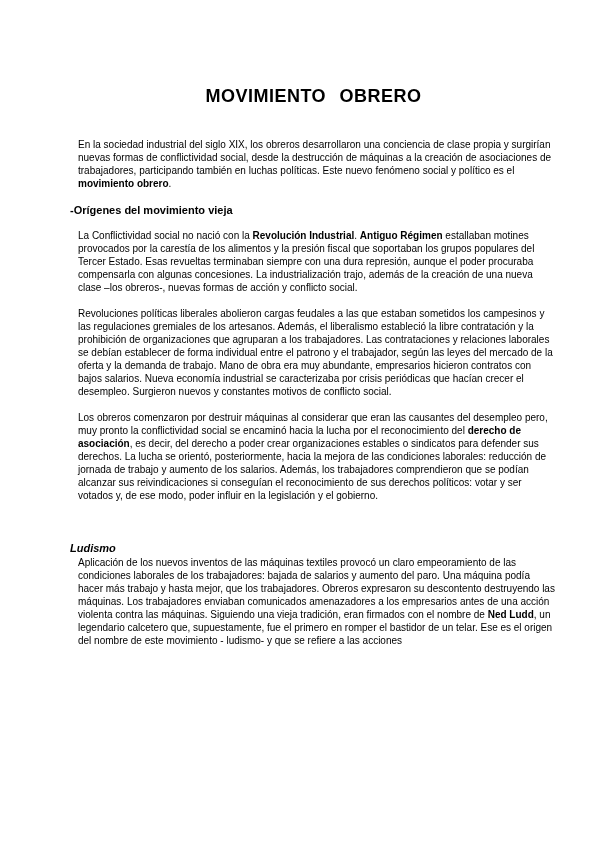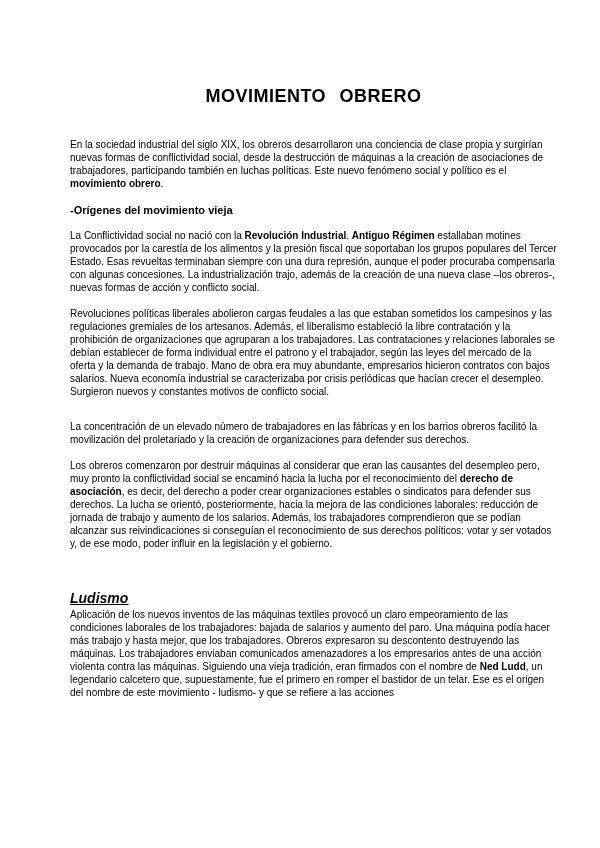--- a/index.html
+++ b/index.html
@@ -24,55 +24,53 @@
     word-spacing: 8px;
     margin: 0 0 30px 0;
   }
   .section-heading {
     font-size: 11px;
     line-height: 1.25;
     font-weight: bold;
     text-decoration: underline;
     margin: 0 0 20px 0;
   }
-  .para { margin: 0 0 13px 0; }
+  .para { margin: 0 0 13px 8px; }
   .sub-heading {
     font-size: 11px;
     line-height: 1.25;
     font-weight: bold;
     margin: 14px 0 12px 0;
   }
   .extra-top { margin-top: 22px; }
   .ludismo-heading {
-    font-size: 14px;
+    font-size: 11px;
     line-height: 1.25;
     font-weight: bold;
     font-style: italic;
-    text-decoration: underline;
     margin: 40px 0 0 0;
   }
   .run-bold { font-weight: bold; }
 </style>
 </head>
 <body>
 
 <div class="page">
 
   <h1 class="title">MOVIMIENTO OBRERO</h1>
 
 
   <p class="para"><span>En la sociedad industrial del siglo XIX, los obreros desarrollaron una conciencia de clase propia y surgirían nuevas formas de conflictividad social, desde la destrucción de máquinas a la creación de asociaciones de trabajadores, participando también en luchas políticas. Este nuevo fenómeno social y político es el </span><span class="run-bold">movimiento obrero</span><span>.</span></p>
 
   <h3 class="sub-heading">-Orígenes del movimiento vieja</h3>
 
   <p class="para"><span>La Conflictividad social no nació con la </span><span class="run-bold">Revolución Industrial</span><span>. </span><span class="run-bold">Antiguo Régimen</span><span> estallaban motines provocados por la carestía de los alimentos y la presión fiscal que soportaban los grupos populares del Tercer Estado. Esas revueltas terminaban siempre con una dura represión, aunque el poder procuraba compensarla con algunas concesiones. La industrialización trajo, además de la creación de una nueva clase –los obreros-, nuevas formas de acción y conflicto social.</span></p>
 
   <p class="para">Revoluciones políticas liberales abolieron cargas feudales a las que estaban sometidos los campesinos y las regulaciones gremiales de los artesanos. Además, el liberalismo estableció la libre contratación y la prohibición de organizaciones que agruparan a los trabajadores. Las contrataciones y relaciones laborales se debían establecer de forma individual entre el patrono y el trabajador, según las leyes del mercado de la oferta y la demanda de trabajo. Mano de obra era muy abundante, empresarios hicieron contratos con bajos salarios. Nueva economía industrial se caracterizaba por crisis periódicas que hacían crecer el desempleo. Surgieron nuevos y constantes motivos de conflicto social.</p>
 
-  <p class="para extra-top">La concentración de un elevado número de trabajadores en las fábricas y en los barrios obreros facilitó la movilización del proletariado y la creación de organizaciones para defender sus derechos.</p>
 
   <p class="para"><span>Los obreros comenzaron por destruir máquinas al considerar que eran las causantes del desempleo pero, muy pronto la conflictividad social se encaminó hacia la lucha por el reconocimiento del </span><span class="run-bold">derecho de asociación</span><span>, es decir, del derecho a poder crear organizaciones estables o sindicatos para defender sus derechos. La lucha se orientó, posteriormente, hacia la mejora de las condiciones laborales: reducción de jornada de trabajo y aumento de los salarios. Además, los trabajadores comprendieron que se podían alcanzar sus reivindicaciones si conseguían el reconocimiento de sus derechos políticos: votar y ser votados y, de ese modo, poder influir en la legislación y el gobierno.</span></p>
 
   <h3 class="ludismo-heading">Ludismo</h3>
 
   <p class="para"><span>Aplicación de los nuevos inventos de las máquinas textiles provocó un claro empeoramiento de las condiciones laborales de los trabajadores: bajada de salarios y aumento del paro. Una máquina podía hacer más trabajo y hasta mejor, que los trabajadores. Obreros expresaron su descontento destruyendo las máquinas. Los trabajadores enviaban comunicados amenazadores a los empresarios antes de una acción violenta contra las máquinas. Siguiendo una vieja tradición, eran firmados con el nombre de </span><span class="run-bold">Ned Ludd</span><span>, un legendario calcetero que, supuestamente, fue el primero en romper el bastidor de un telar. Ese es el origen del nombre de este movimiento - ludismo- y que se refiere a las acciones</span></p>
 
 </div>
 
 </body></html>

